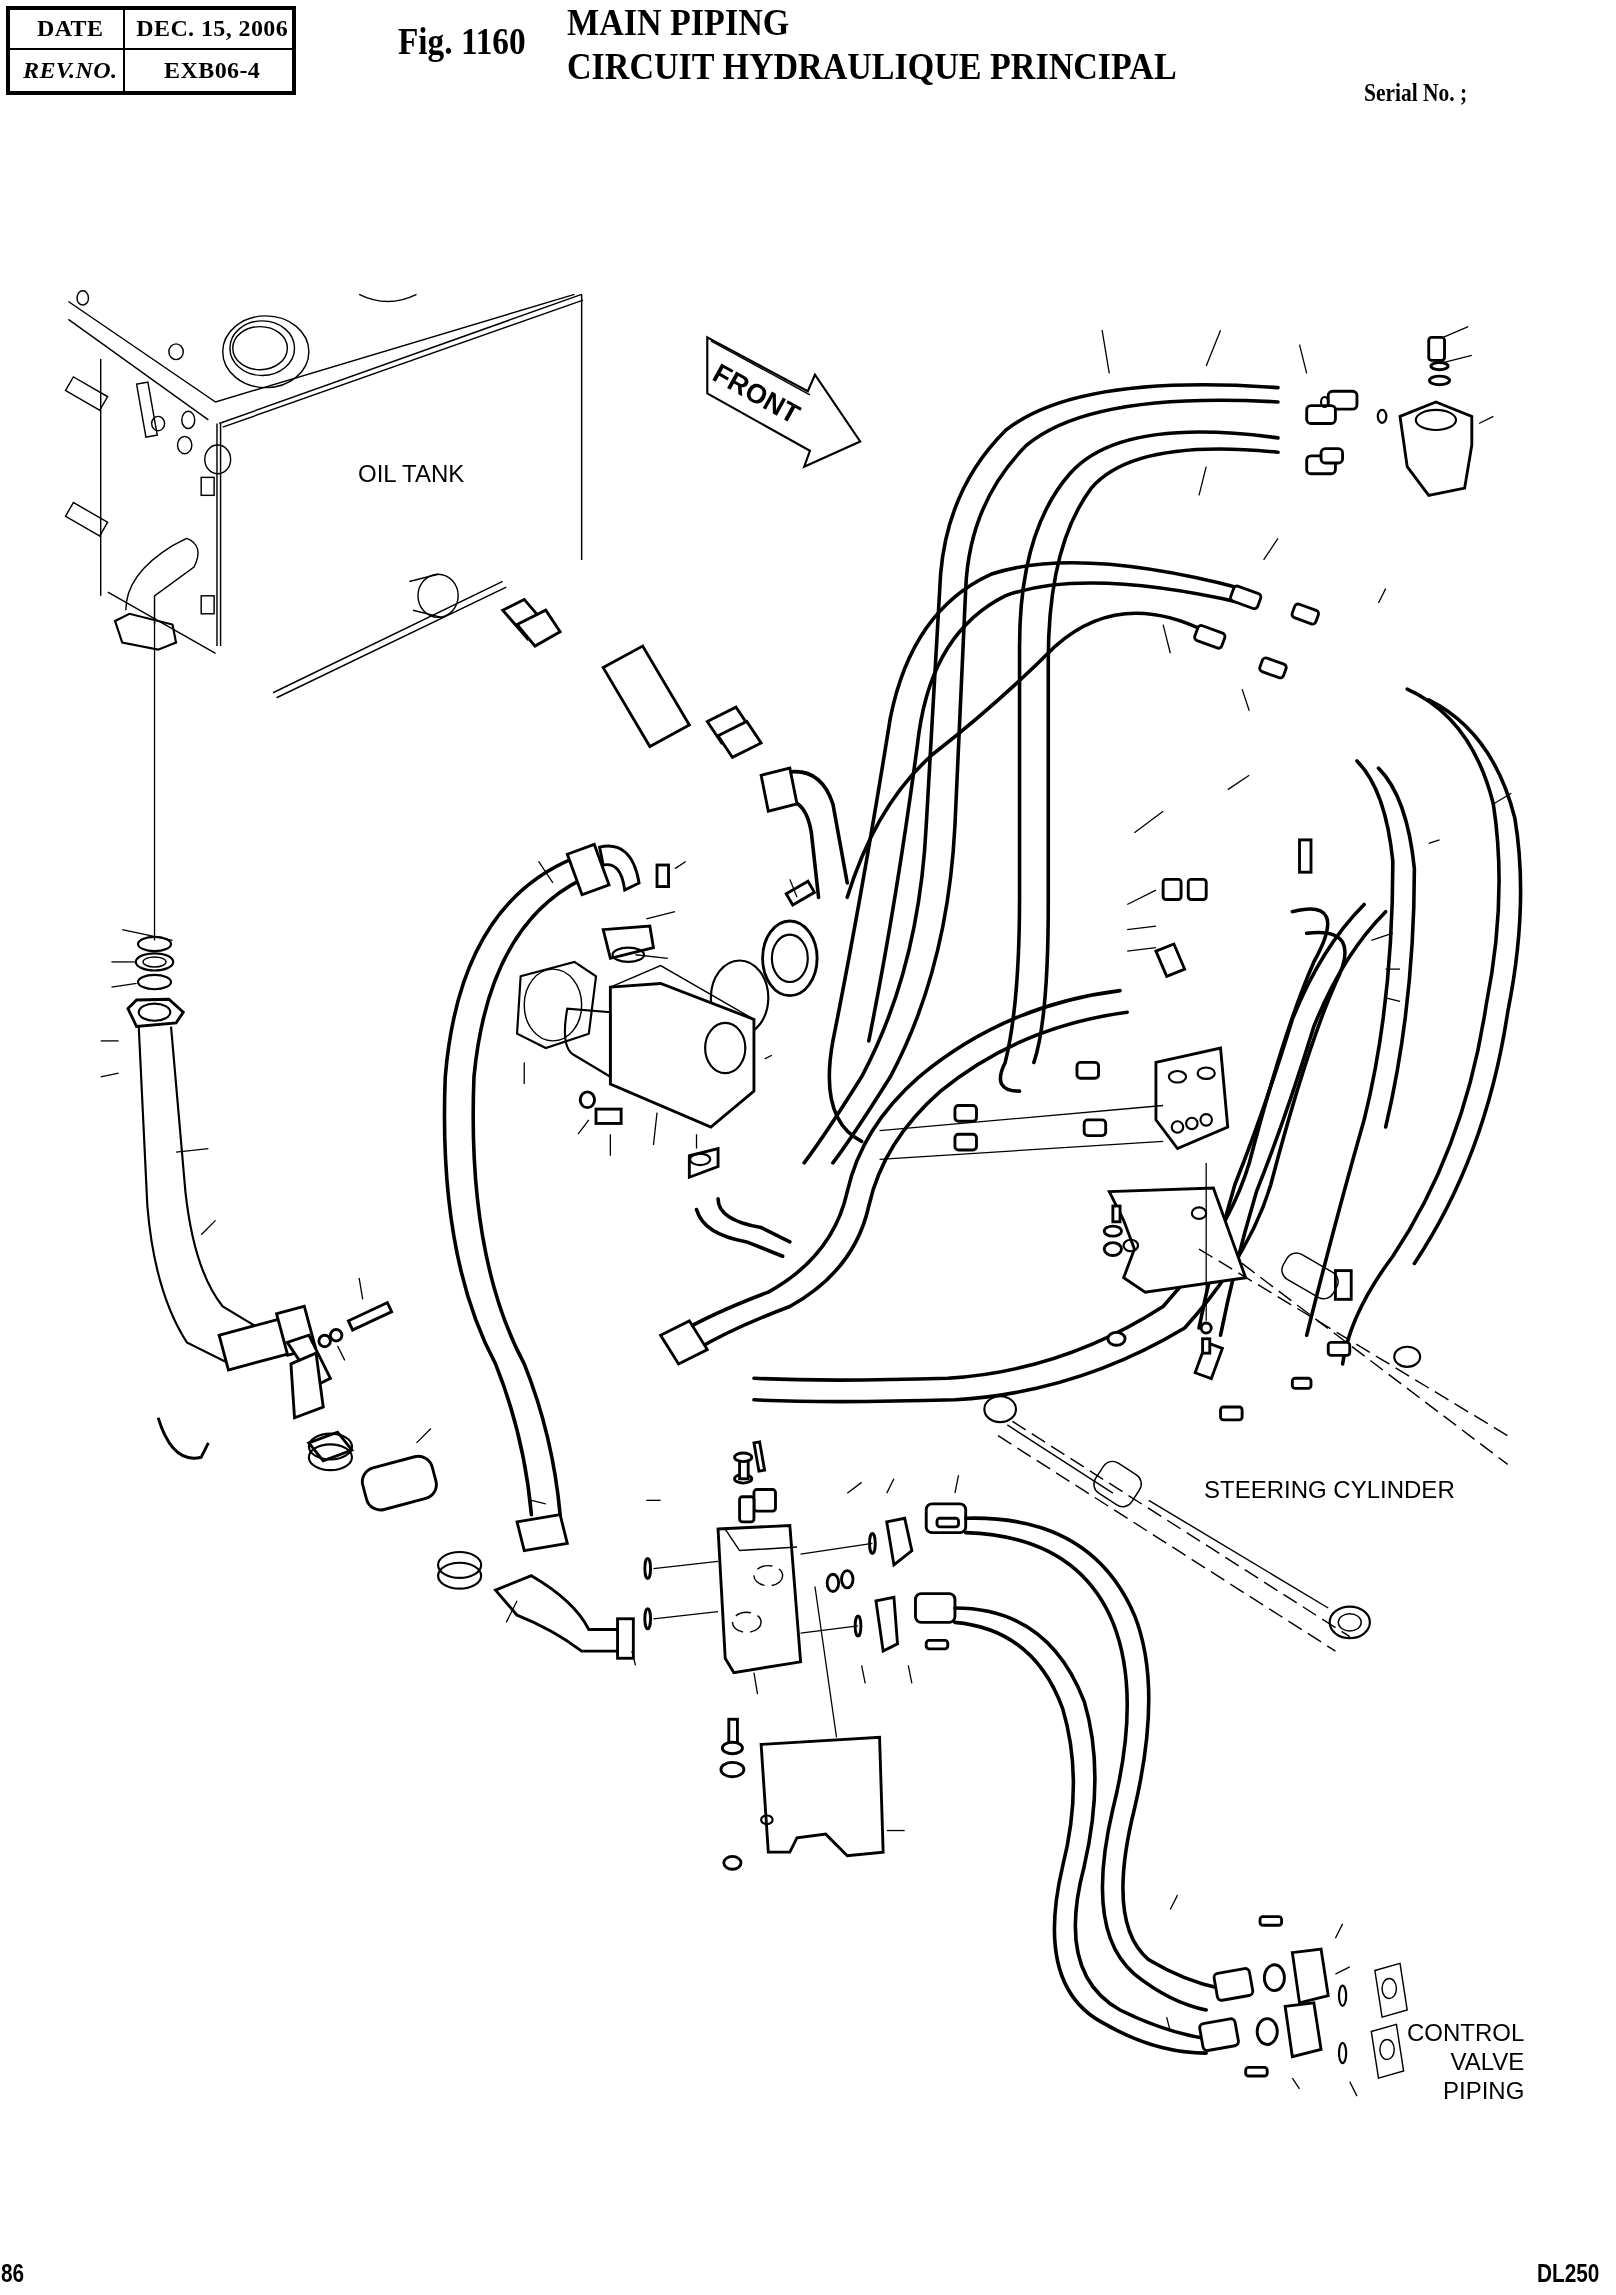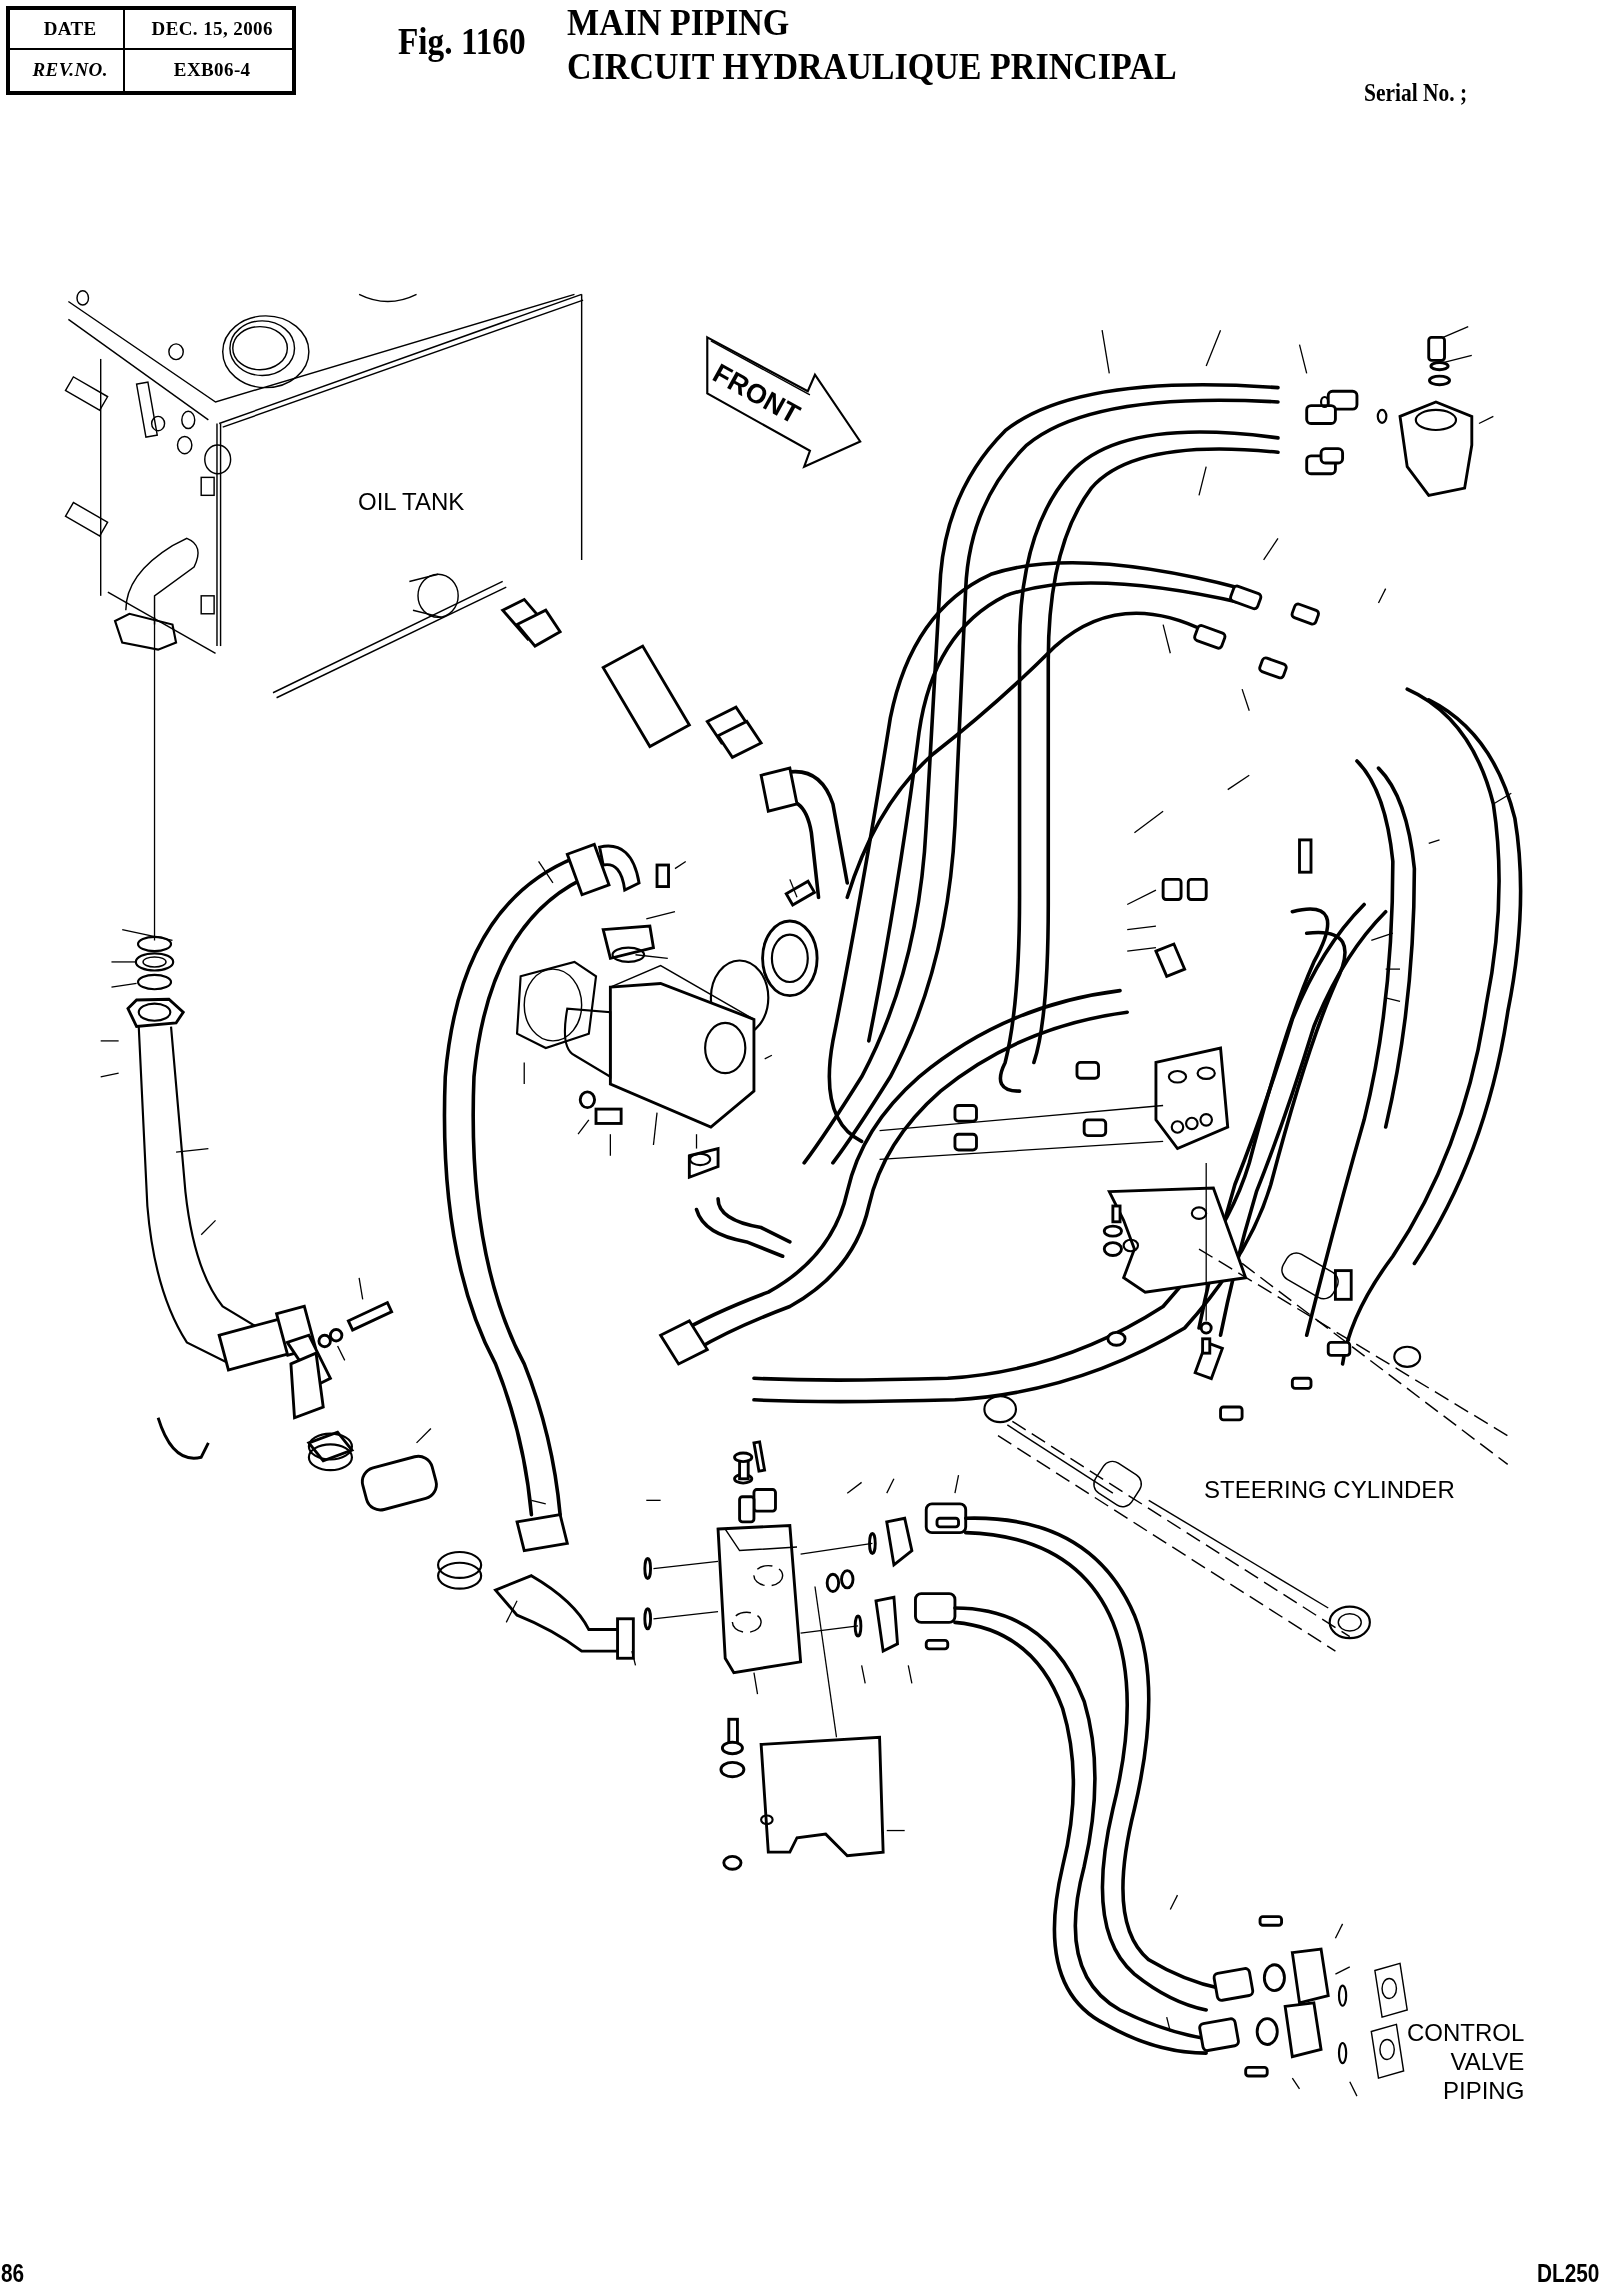--- a/index.html
+++ b/index.html
@@ -1,28 +1,28 @@
 <!DOCTYPE html>
 <html style="font-size:11.5px"><head>
 <meta charset="utf-8">
 <style>
   html, body { margin: 0; padding: 0; background: #ffffff; }
   body { width: 1617px; height: 2295px; position: relative; overflow: hidden; font-family: "Liberation Serif", serif; color: #000; }
   .title-block { position: absolute; left: 5.7px; top: 5.7px; width: 290px; height: 89px; border: 4.3px solid #000; box-sizing: border-box; display: grid; grid-template-columns: 115px 1fr; grid-template-rows: 1fr 1fr; }
-  .title-block .cell { display: flex; align-items: center; justify-content: center; font-family: "Liberation Serif", serif; font-weight: bold; font-size: 19px; letter-spacing: 0.4px; padding-left: 8px; }
+  .title-block .cell { display: flex; align-items: center; justify-content: center; font-family: "Liberation Serif", serif; font-weight: bold; font-size: 24px; letter-spacing: 0.4px; padding-left: 8px; }
   .title-block .c1 { border-right: 2.2px solid #000; border-bottom: 2.2px solid #000; }
   .title-block .c2 { border-bottom: 2.2px solid #000; }
   .title-block .c3 { border-right: 2.2px solid #000; font-style: italic; }
   .fig-label { position: absolute; left: 398px; top: 20px; font-family: "Liberation Serif", serif; font-weight: bold; font-size: 37px; transform: scaleX(0.9); transform-origin: left top; }
   .fig-title-1 { position: absolute; left: 567px; top: 1.4px; font-family: "Liberation Serif", serif; font-weight: bold; font-size: 37px; transform: scaleX(0.92); transform-origin: left top; white-space: nowrap; }
   .fig-title-2 { position: absolute; left: 567px; top: 45px; font-family: "Liberation Serif", serif; font-weight: bold; font-size: 37px; transform: scaleX(0.92); transform-origin: left top; white-space: nowrap; }
   .serial { position: absolute; left: 1364px; top: 79px; font-family: "Liberation Serif", serif; font-weight: bold; font-size: 24.4px; transform: scaleX(0.88); transform-origin: left top; white-space: nowrap; }
   .diagram { position: absolute; left: 0; top: 0; width: 1617px; height: 2295px; }
   .callout { position: absolute; font-family: "Liberation Sans", sans-serif; font-size: 24px; white-space: nowrap; }
-  .oil-tank-label { left: 358px; top: 488px; }
+  .oil-tank-label { left: 358px; top: 460px; }
   .steer-cyl-label { left: 1204px; top: 1476px; }
   .cv-label { left: 1407px; top: 2018px; text-align: right; line-height: 29px; }
   .footer-page { position: absolute; left: 1.4px; top: 2258px; font-family: "Liberation Sans", sans-serif; font-weight: bold; font-size: 26px; transform: scaleX(0.8); transform-origin: left top; }
   .footer-model { position: absolute; left: 1537px; top: 2258px; font-family: "Liberation Sans", sans-serif; font-weight: bold; font-size: 26px; transform: scaleX(0.8); transform-origin: left top; }
   svg .hose { fill: none; stroke: #000; stroke-width: 5; stroke-linecap: round; }
   svg .thin { fill: none; stroke: #000; stroke-width: 2; }
   svg .med { fill: none; stroke: #000; stroke-width: 3; }
   svg .bold { fill: #fff; stroke: #000; stroke-width: 4; }
   svg .dash { fill: none; stroke: #000; stroke-width: 2; stroke-dasharray: 22 10; }
   svg .leader { fill: none; stroke: #000; stroke-width: 1.8; }

